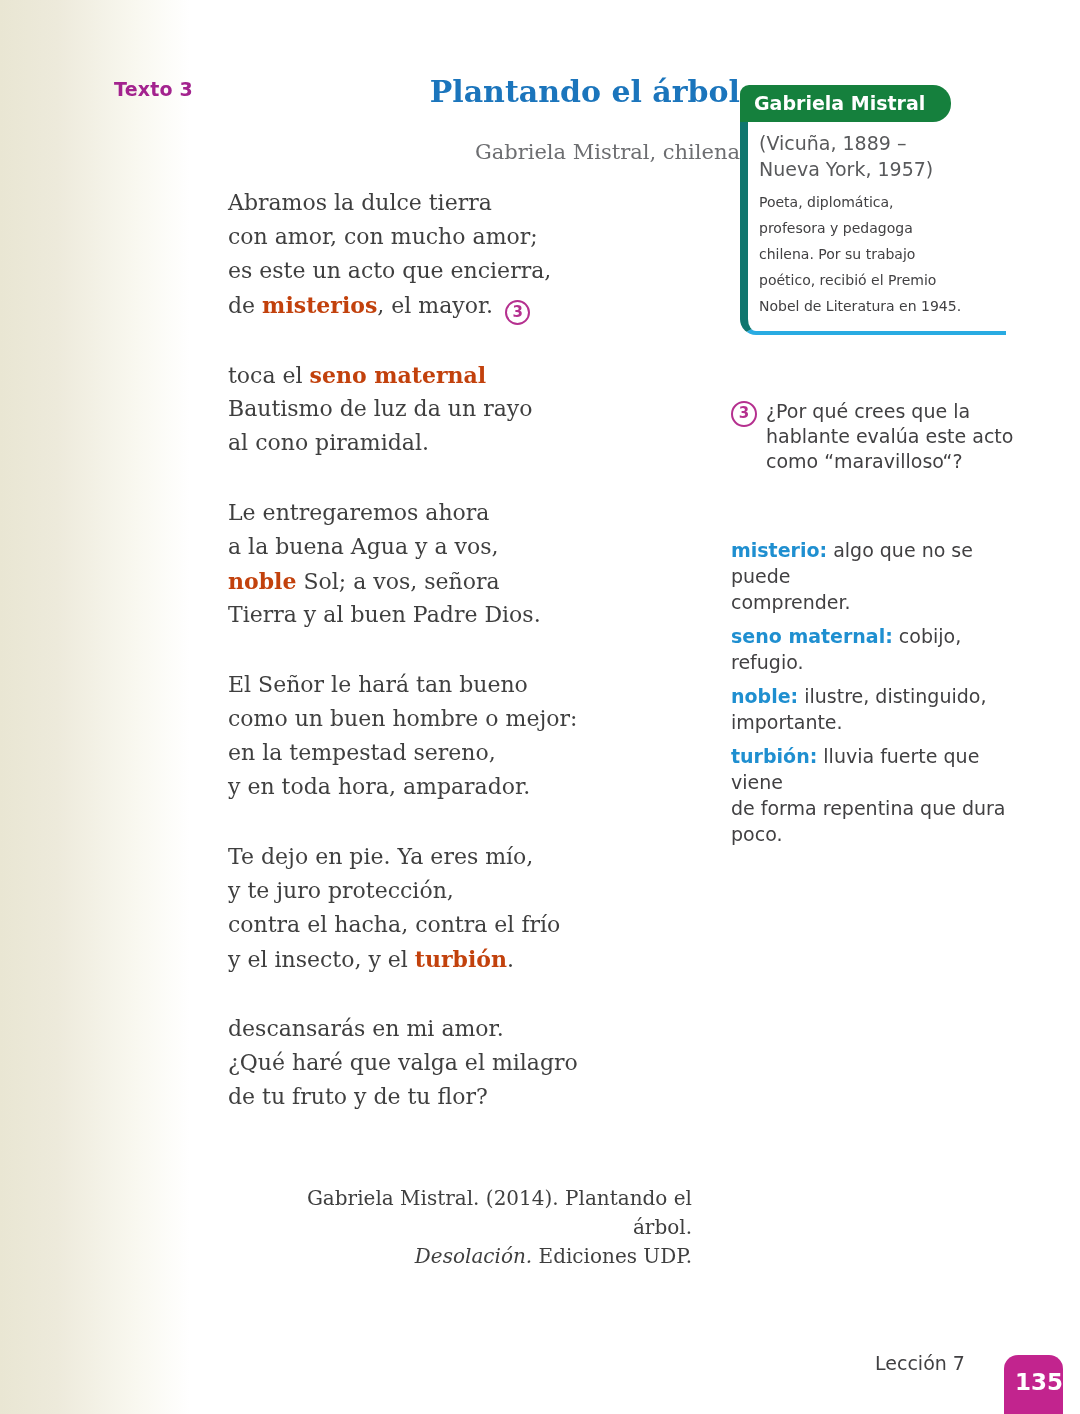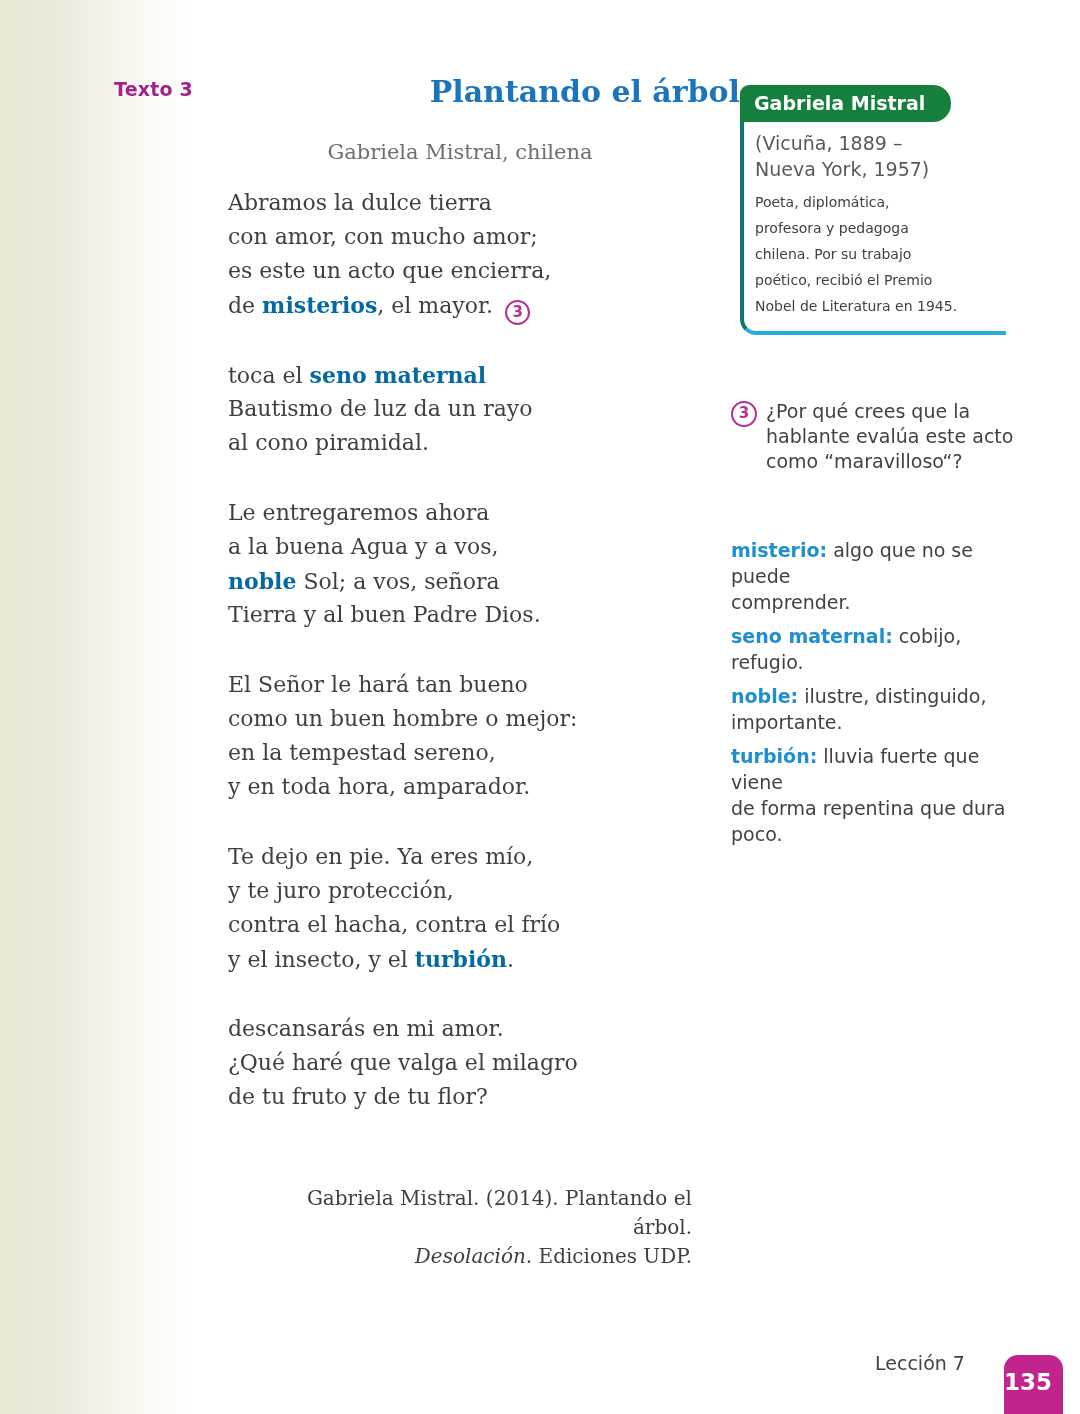--- a/index.html
+++ b/index.html
@@ -17,30 +17,30 @@
   .texto-label {
     position:absolute; left:114px; top:78px;
     font-size:19px; font-weight:bold; color:#a3238e; letter-spacing:0.2px;
   }
   .page-title {
     position:absolute; left:180px; top:74px; width:560px; text-align:right;
     font-family:"DejaVu Serif", serif; font-weight:bold;
     font-size:30px; color:#1b75bc;
   }
   .poem-author {
-    position:absolute; left:180px; top:140px; width:560px; text-align:center;
+    position:absolute; left:180px; top:140px; width:560px; text-align:right;
     font-family:"DejaVu Serif", serif; font-size:21px; color:#6d6e71;
   }
   .poem {
     position:absolute; left:228px; top:186px;
     font-family:"DejaVu Serif", serif; font-size:22px; color:#3f3f3f;
   }
   .stanza { margin-bottom:36px; }
   .poem-line { height:34px; line-height:34px; white-space:nowrap; }
-  .hl { color:#0369a1; font-weight:bold; }
+  .hl { color:#c2410c; font-weight:bold; }
   .circle-num {
     display:inline-block; width:25px; height:25px;
     border:2.5px solid #b5308f; border-radius:50%;
     color:#b5308f; font-family:"DejaVu Sans", sans-serif; font-weight:bold;
     font-size:15px; line-height:20px; text-align:center;
     vertical-align:-4px; margin-left:5px;
   }
   .citation {
     position:absolute; left:290px; top:1184px; width:402px; text-align:right;
     font-family:"DejaVu Serif", serif; font-size:20px; line-height:29px; color:#3f3f3f;
@@ -48,21 +48,21 @@
   .citation .ital { font-style:italic; }
 
   .bio-box { position:absolute; left:740px; top:85px; width:266px; }
   .bio-tab {
     display:inline-block; background:#15803d; color:#ffffff;
     font-weight:bold; font-size:19px;
     padding:7px 26px 8px 14px;
     border-radius:9px 18px 18px 0;
   }
   .bio-body {
-    border-left:4px solid #0f766e; border-bottom:4px solid #29abe2;
+    border-left:8px solid #0f766e; border-bottom:4px solid #29abe2;
     border-bottom-left-radius:16px;
     padding:8px 0 12px 11px; width:266px;
   }
   .bio-dates { color:#58595b; font-size:19px; line-height:26px; white-space:pre-line; }
   .bio-text  { color:#414042; font-size:14px; line-height:26px; margin-top:7px; white-space:pre-line; }
 
   .question { position:absolute; left:731px; top:399px; display:flex; }
   .q-circle {
     flex:none; width:26px; height:26px;
     border:2.5px solid #b5308f; border-radius:50%;
@@ -76,21 +76,21 @@
   .vocab .term { color:#1f8fd0; font-weight:bold; }
 
   .lesson-label {
     position:absolute; left:850px; top:1352px; width:140px; text-align:center;
     font-size:19px; color:#414042;
   }
   .page-badge {
     position:absolute; left:1004px; top:1355px; width:59px; height:59px;
     background:#c2248e; border-radius:14px 14px 0 0;
     color:#ffffff; font-weight:bold; font-size:23px;
-    text-align:left; line-height:54px;
+    text-align:right; line-height:54px;
   }
 </style>
 </head>
 <body>
 
 <div class="left-gradient"></div>
 
 <div class="texto-label">Texto 3</div>
 
 <h1 class="page-title">Plantando el árbol</h1>

